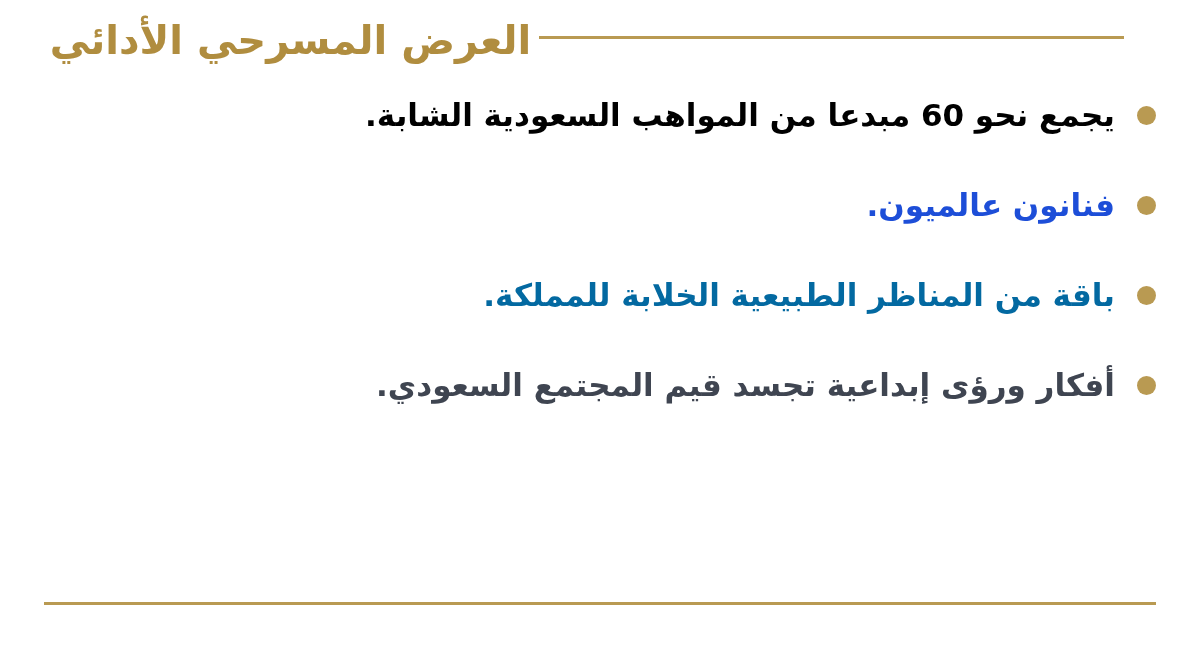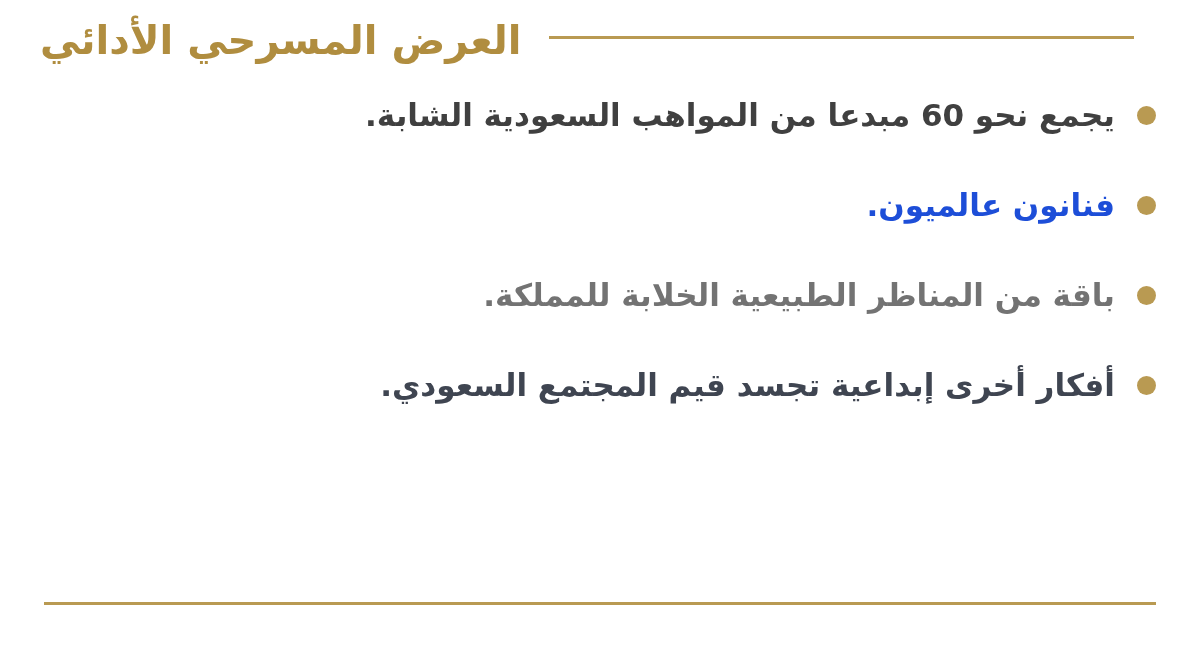--- a/index.html
+++ b/index.html
@@ -19,21 +19,21 @@
     height: 649px;
     box-sizing: border-box;
     background: #ffffff;
   }
 
   
   .header {
     display: flex;
     flex-direction: row-reverse;
     align-items: center;
-    justify-content: space-between;
+    justify-content: center;
     padding: 10px 40px 0 40px;
     box-sizing: border-box;
     height: 70px;
   }
   .header-title {
     color: #b08d3f;
     font-size: 40px;
     font-weight: bold;
     line-height: 1.1;
     white-space: nowrap;
@@ -100,31 +100,31 @@
 <div class="page">
 
   <div class="header">
     <div class="header-title" style="color: rgb(176, 141, 63);">العرض المسرحي الأدائي</div>
     <div class="header-rule" style="background: rgb(185, 154, 82);"></div>
   </div>
 
   <ul class="bullet-list">
     <li class="bullet-item">
       <span class="bullet-dot" style="background: rgb(185, 154, 82);"></span>
-      <span class="bullet-text" style="color: #404040; text-align: right;">يجمع  نحو 60 مبدعا من المواهب السعودية الشابة.</span>
+      <span class="bullet-text" style="color: #000000; text-align: right;">يجمع  نحو 60 مبدعا من المواهب السعودية الشابة.</span>
     </li>
     <li class="bullet-item">
       <span class="bullet-dot" style="background: rgb(185, 154, 82);"></span>
       <span class="bullet-text" style="color: #1d4ed8;">فنانون عالميون.</span>
     </li>
     <li class="bullet-item">
       <span class="bullet-dot" style="background: rgb(185, 154, 82);"></span>
-      <span class="bullet-text" style="color: #737373;">باقة من المناظر الطبيعية الخلابة للمملكة.</span>
+      <span class="bullet-text" style="color: #0369a1;">باقة من المناظر الطبيعية الخلابة للمملكة.</span>
     </li>
     <li class="bullet-item">
       <span class="bullet-dot" style="background: rgb(185, 154, 82);"></span>
-      <span class="bullet-text" style="color: rgb(63, 69, 81);">أفكار أخرى إبداعية تجسد قيم المجتمع السعودي.</span>
+      <span class="bullet-text" style="color: rgb(63, 69, 81);">أفكار ورؤى إبداعية تجسد قيم المجتمع السعودي.</span>
     </li>
   </ul>
 
   <div class="footer-rule" style="background: rgb(185, 154, 82);"></div>
 
 </div>
 
 </body></html>

